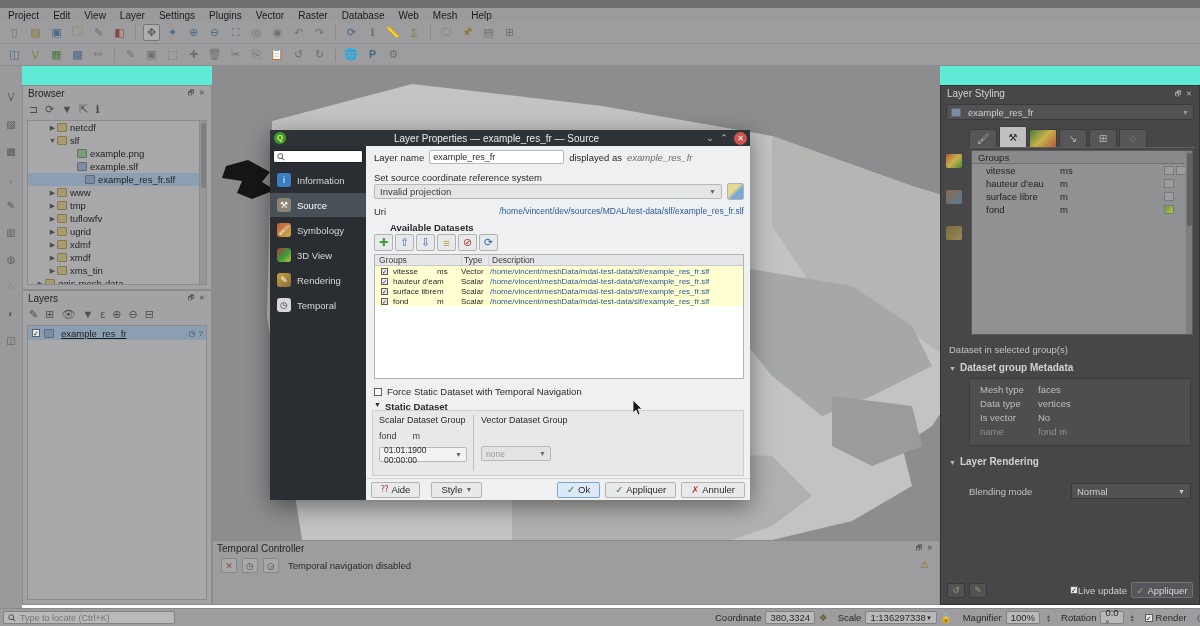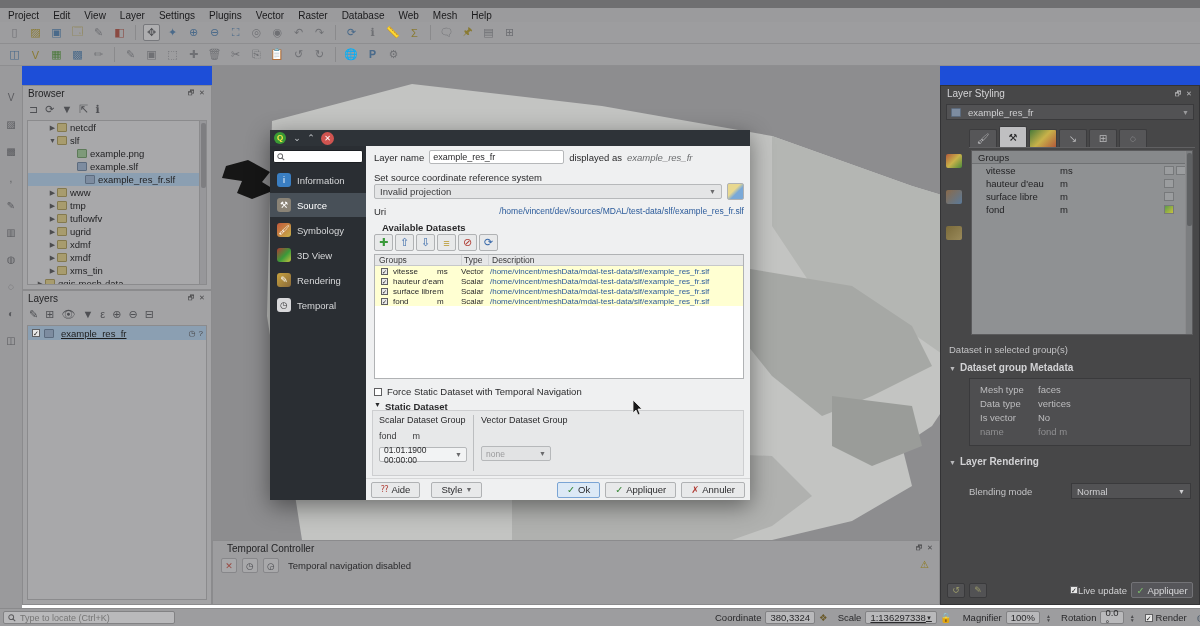--- a/index.html
+++ b/index.html
@@ -1,18 +1,18 @@
 <!DOCTYPE html>
 <html><head>
 <meta charset="utf-8">
 <style>
   * { margin:0; padding:0; box-sizing:border-box; }
   html,body { width:1200px; height:626px; overflow:hidden; font-family:"Liberation Sans","DejaVu Sans",sans-serif; }
   .abs { position:absolute; }
-  #root { position:relative; width:1200px; height:584px; background:#1d4ed8; font-size:10px; color:#1d1d1d; }
+  #root { position:relative; width:1200px; height:584px; background:#5eead4; font-size:10px; color:#1d1d1d; }
 
   
   #titlestrip { left:0; top:0; width:1200px; height:8px; background:#6f6f71; }
   #menubar { left:0; top:8px; width:1200px; height:14px; background:#9b9b9d; display:flex; align-items:center; gap:14px; padding-left:8px; font-size:10px; color:#19191b; }
   .menu-item { cursor:default; }
   .toolbar { left:0; width:1200px; background:#9d9d9f; display:flex; align-items:center; gap:4px; padding-left:6px; border-bottom:1px solid #8e8e90; }
   #toolbar1 { top:22px; height:22px; }
   #toolbar2 { top:44px; height:22px; }
   .tb-icon { width:17px; height:17px; border-radius:2px; display:flex; align-items:center; justify-content:center; font-size:11px; color:#55565a; }
   .tb-icon.active { border:1px solid #77787c; background:#aeaeb0; }
@@ -47,21 +47,21 @@
   #layers-list { position:absolute; left:4px; top:34px; right:4px; bottom:4px; background:#a8a8aa; border:1px solid #8b8b8d; }
   .layer-row { height:14px; display:flex; align-items:center; gap:4px; padding-left:4px; background:#8b9fb2; font-size:9.5px; }
   .layer-row .lbl { text-decoration:underline; }
   .cb { width:8px; height:8px; background:#e8e8e8; border:1px solid #5f5f61; font-size:7px; line-height:7px; text-align:center; color:#222; flex:none; }
 
   
   #canvas { left:212px; top:66px; width:728px; height:474px; background:#8d8d8f; overflow:hidden; }
 
   
   #temporal { left:212px; top:540px; width:728px; height:65px; background:#9d9d9f; border:1px solid #8b8b8d; }
-  #temporal .panel-title { padding-left:14px; }
+  #temporal .panel-title { padding-left:4px; }
   #temporal-tools { display:flex; align-items:center; gap:5px; padding:3px 0 0 8px; }
   .tc-btn { width:16px; height:15px; border:1px solid #87878a; background:#a8a8aa; border-radius:2px; font-size:9px; display:flex; align-items:center; justify-content:center; color:#4d4e52; }
   #temporal-status { font-size:9.5px; color:#2a2a2c; margin-left:4px; }
   #temporal-warn { position:absolute; right:10px; top:18px; color:#8f7c22; font-size:10px; }
 
   
   #styling-panel { left:940px; top:85px; width:260px; height:520px; background:#474748; border:1px solid #333335; color:#c9c9cb; }
   #styling-title { height:15px; display:flex; align-items:center; padding:0 6px; font-size:10px; color:#d4d4d6; }
   #layer-selector { position:absolute; left:5px; top:18px; right:5px; height:16px; background:#525254; border:1px solid #3a3a3c; display:flex; align-items:center; gap:4px; padding:0 4px; font-size:9.5px; color:#cfcfd1; }
   #layer-selector .arrow { margin-left:auto; font-size:7px; color:#9a9a9c; }
@@ -115,21 +115,21 @@
   #dlg-content { position:absolute; left:96px; top:16px; right:0; bottom:22px; background:#eff0f1; font-size:9.5px; color:#2a2a2c; }
   .inp { background:#fff; border:1px solid #b6b8ba; border-radius:2px; height:14px; font-size:9px; color:#2a2a2c; padding:0 3px; font-family:inherit; }
   #row-name { position:absolute; left:8px; top:4px; right:6px; display:flex; align-items:center; gap:5px; }
   #displayed-as-val { color:#6a6c6e; font-style:italic; }
   #crs-label { position:absolute; left:8px; top:26px; }
   #crs-combo { position:absolute; left:8px; top:38px; right:28px; height:15px; background:#e4e5e6; border:1px solid #b6b8ba; border-radius:2px; display:flex; align-items:center; padding:0 5px; color:#3a3a3c; }
   #crs-combo .arrow { margin-left:auto; font-size:7px; color:#6a6a6c; }
   #crs-globe { position:absolute; right:6px; top:37px; width:17px; height:17px; border:1px solid #b0b2b4; border-radius:2px; background:linear-gradient(135deg,#e8d890 40%,#7aa9d8 60%); }
   #uri-row { position:absolute; left:8px; top:60px; right:6px; display:flex; }
   #uri-value { margin-left:auto; color:#2a5a9a; font-size:8.5px; }
-  #avail-label { position:absolute; left:16px; top:76px; font-weight:bold; }
+  #avail-label { position:absolute; left:24px; top:76px; font-weight:bold; }
   #ds-toolbar { position:absolute; left:8px; top:88px; display:flex; gap:2px; }
   .ds-btn { width:19px; height:17px; border:1px solid #b0b2b4; border-radius:2px; background:#e8e9ea; display:flex; align-items:center; justify-content:center; font-size:11px; }
   #ds-table { position:absolute; left:8px; top:108px; right:6px; height:125px; background:#fff; border:1px solid #b0b2b4; }
   #ds-head { height:11px; background:#e6e7e8; border-bottom:1px solid #c6c8ca; display:flex; font-size:8.5px; color:#3a3a3c; }
   .col-groups { width:87px; padding-left:4px; border-right:1px solid #d2d4d6; }
   .col-type { width:27px; padding-left:2px; border-right:1px solid #d2d4d6; }
   .col-desc { flex:1; padding-left:3px; }
   .ds-row { height:10px; background:#ffffd2; display:flex; align-items:center; font-size:8px; color:#2a2a2c; }
   .ds-row .name { width:46px; padding-left:2px; overflow:hidden; white-space:nowrap; }
   .ds-row .unit { width:24px; }
@@ -479,20 +479,21 @@
       <span id="styling-apply">
           <span style="color:#7ab86a;">✓</span>
           <span>Appliquer</span>
         </span>
     </div>
   </div>
 
   <div class="abs" id="dialog">
     <div id="dlg-titlebar">
       <span id="dlg-qlogo">Q</span>
+      <span id="dlg-title">Layer Properties — example_res_fr — Source</span>
       <span class="dlg-ctrl">⌄</span>
       <span class="dlg-ctrl">⌃</span>
       <span id="dlg-close">✕</span>
     </div>
     <div id="dlg-sidebar">
       <div id="dlg-search">
         <svg width="8" height="8" viewBox="0 0 10 10">
             <circle cx="4" cy="4" r="3" fill="none" stroke="#6a6a6c" stroke-width="1.3"></circle>
             <line x1="6.2" y1="6.2" x2="9" y2="9" stroke="#6a6a6c" stroke-width="1.3"></line>
           </svg>
@@ -648,21 +649,21 @@
       <svg width="8" height="8" viewBox="0 0 10 10">
           <circle cx="4" cy="4" r="3" fill="none" stroke="#5a5a5c" stroke-width="1.3"></circle>
           <line x1="6.2" y1="6.2" x2="9" y2="9" stroke="#5a5a5c" stroke-width="1.3"></line>
         </svg>
       <input placeholder="Type to locate (Ctrl+K)" style="">
     </div>
     <span class="sb-label" style="margin-left:540px;">Coordinate</span>
     <span class="sb-field" style="width:58px;">380,3324</span>
     <span style="color:#6a5a2a;">❖</span>
     <span class="sb-label">Scale</span>
-    <span class="sb-field" style="width:72px;text-decoration:underline;">
+    <span class="sb-field" style="width:72px;">
         <span>1:136297338</span>
         <span style="margin-left:auto;font-size:6px;">▼</span>
       </span>
     <span style="color:#55555a;">🔒</span>
     <span class="sb-label">Magnifier</span>
     <span class="sb-field" style="width:70px;">
         <span>100%</span>
       </span>
       <span class="spin">▲<br>▼</span>
     <span class="sb-label">Rotation</span>

